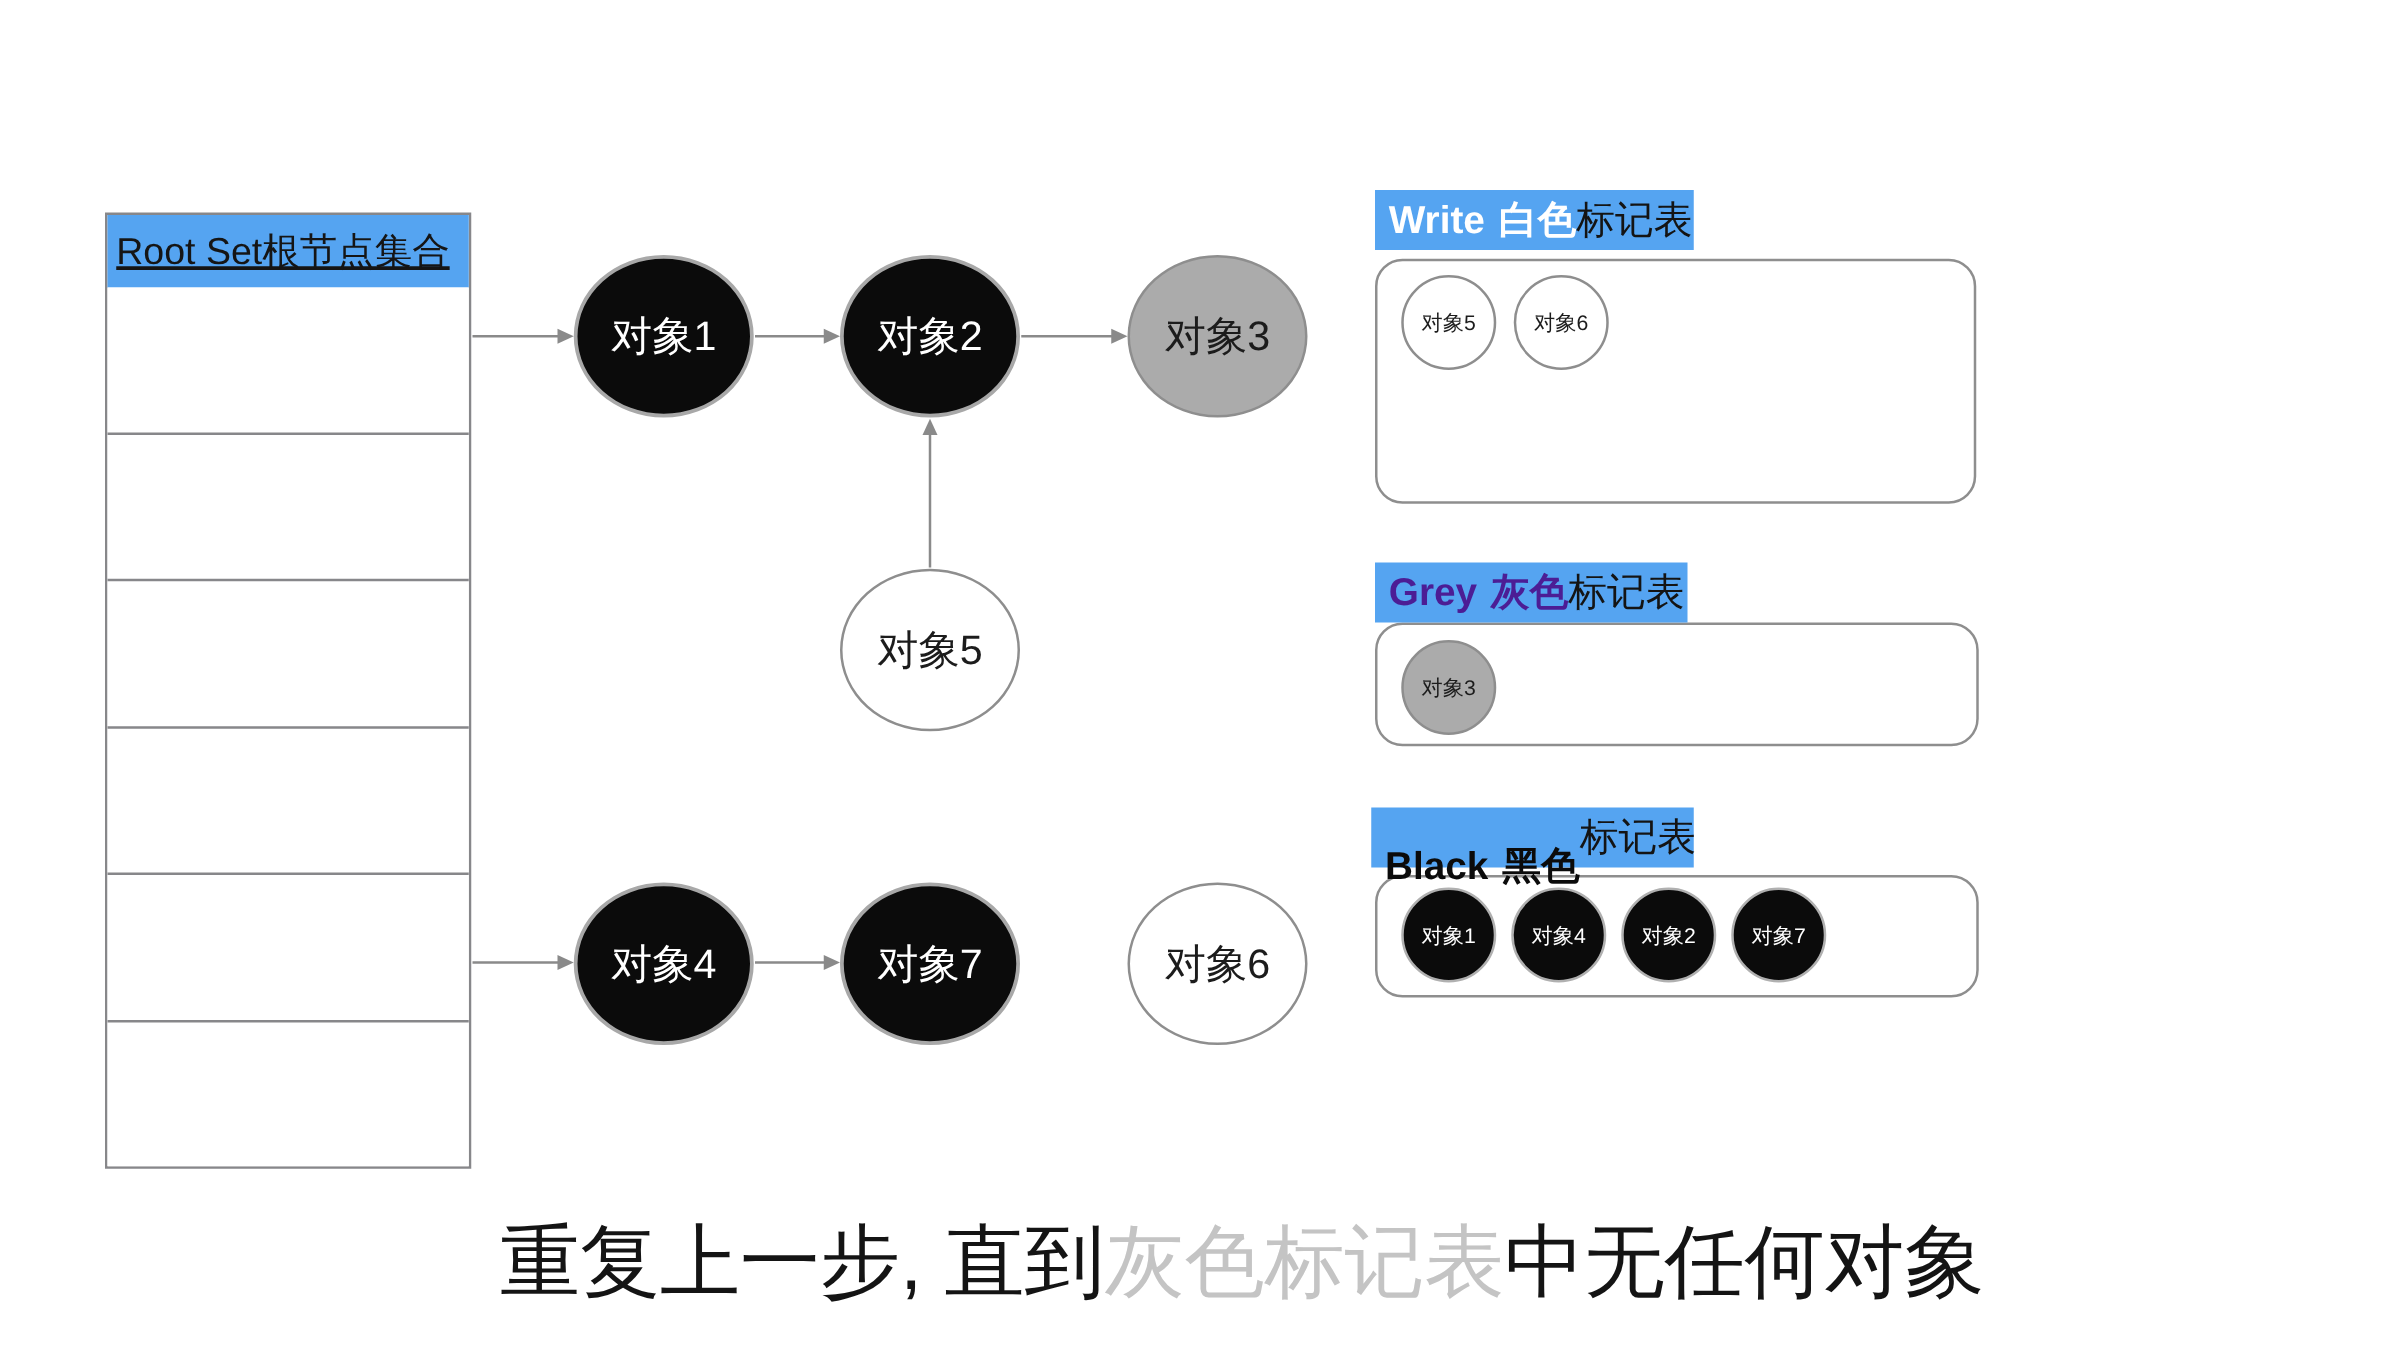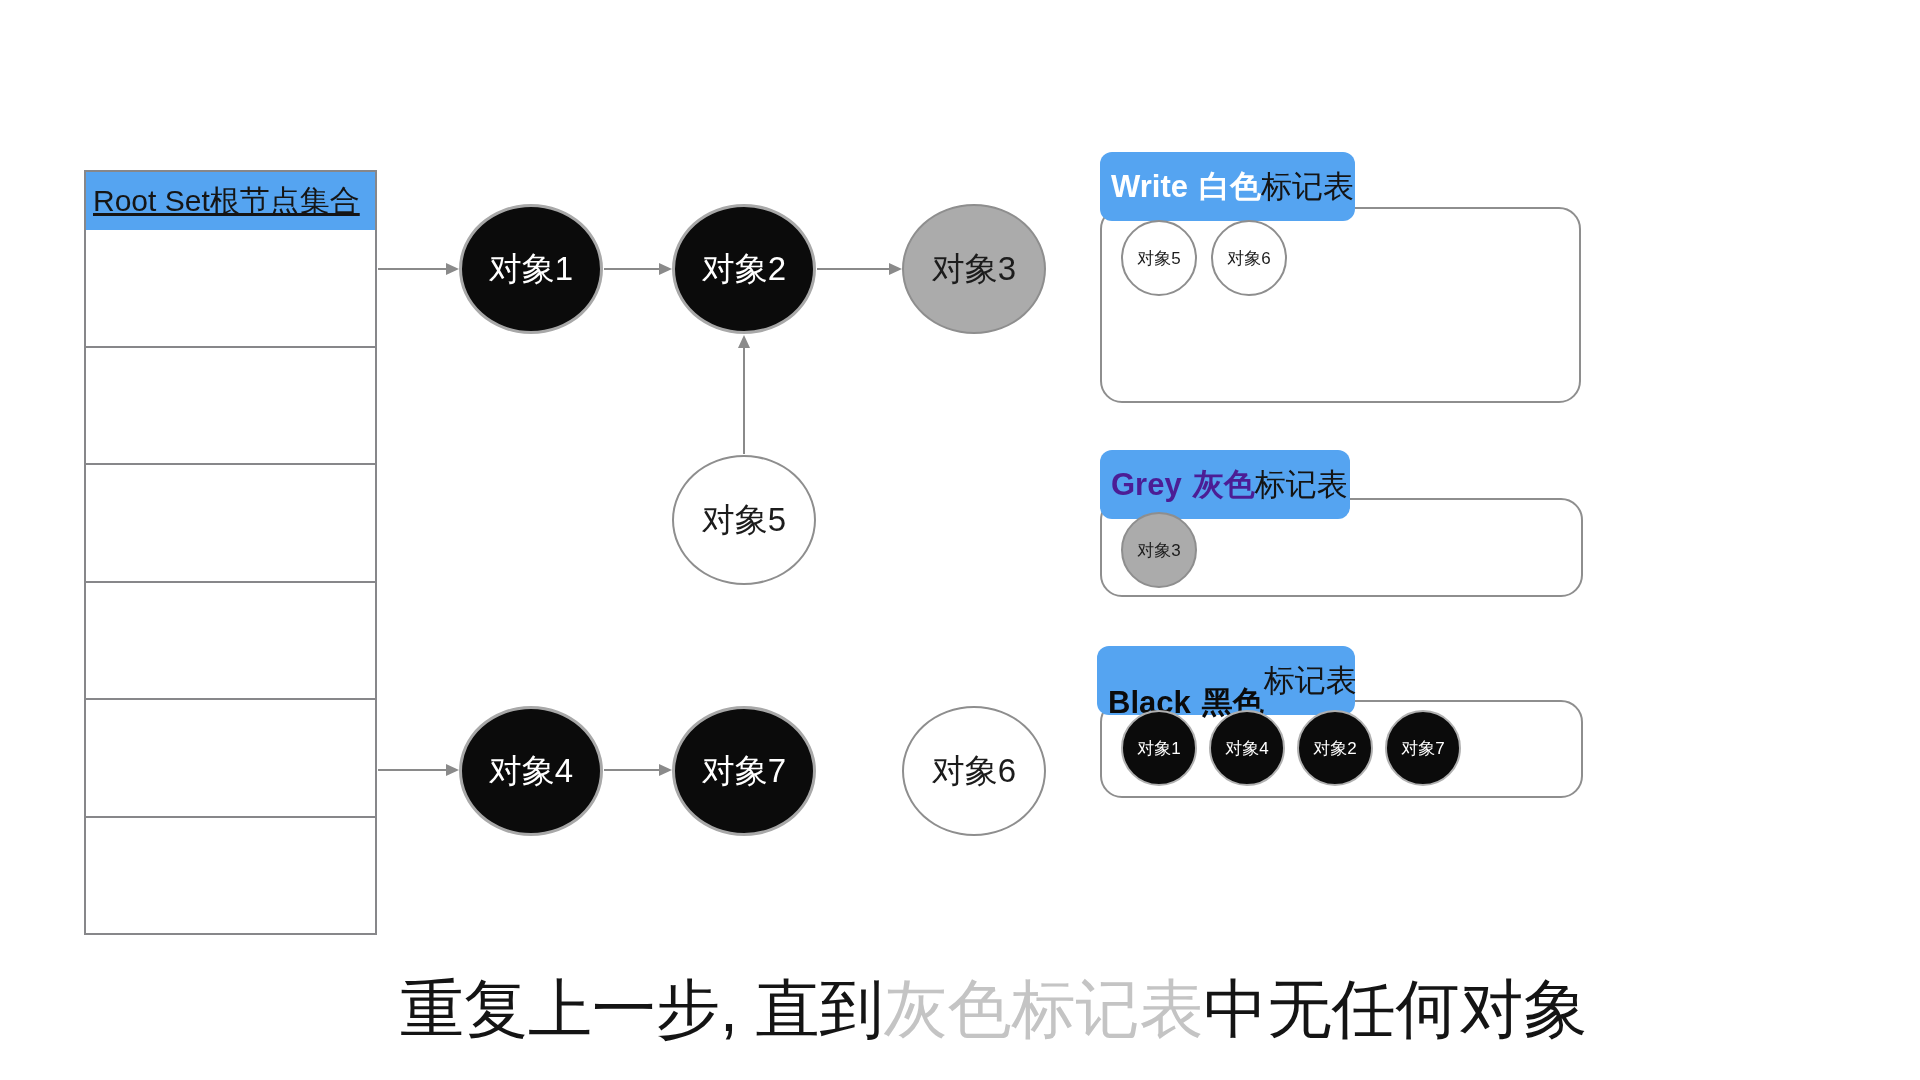--- a/index.html
+++ b/index.html
@@ -37,23 +37,23 @@
   .node.white{background:#ffffff;border:2px solid #8e8e8e;color:#1c1c1c;}
   
   .aline{position:absolute;background:#8a8a8a;}
   .h-line{height:2px;}
   .v-line{width:2px;}
   .ahead{position:absolute;width:0;height:0;}
   .ahead.right{border-top:6px solid transparent;border-bottom:6px solid transparent;border-left:13px solid #8a8a8a;}
   .ahead.up{border-left:6px solid transparent;border-right:6px solid transparent;border-bottom:13px solid #8a8a8a;}
   
   .panel-label{
-    position:absolute;height:69px;background:#55A4F1;
+    position:absolute;height:48px;background:#55A4F1;
     display:flex;align-items:center;padding-left:11px;box-sizing:border-box;
-    font-size:31px;white-space:nowrap;z-index:2;border-radius:12px;
+    font-size:31px;white-space:nowrap;z-index:2;
   }
   .panel-label .en{font-weight:bold;margin-right:11px;}
   .panel-label .cw{font-weight:bold;}
   .panel-label .sfx{font-weight:normal;color:#141414;}
   .panel-label.white-lbl .en,.panel-label.white-lbl .cw{color:#ffffff;}
   .panel-label.grey-lbl .en,.panel-label.grey-lbl .cw{color:#4c1d95;}
   .panel-label.black-lbl .en,.panel-label.black-lbl .cw{color:#0b0b0b;margin-top:45px;}
   .panel-box{
     position:absolute;background:#ffffff;border:2px solid #8e8e8e;border-radius:22px;
     box-sizing:border-box;z-index:1;

